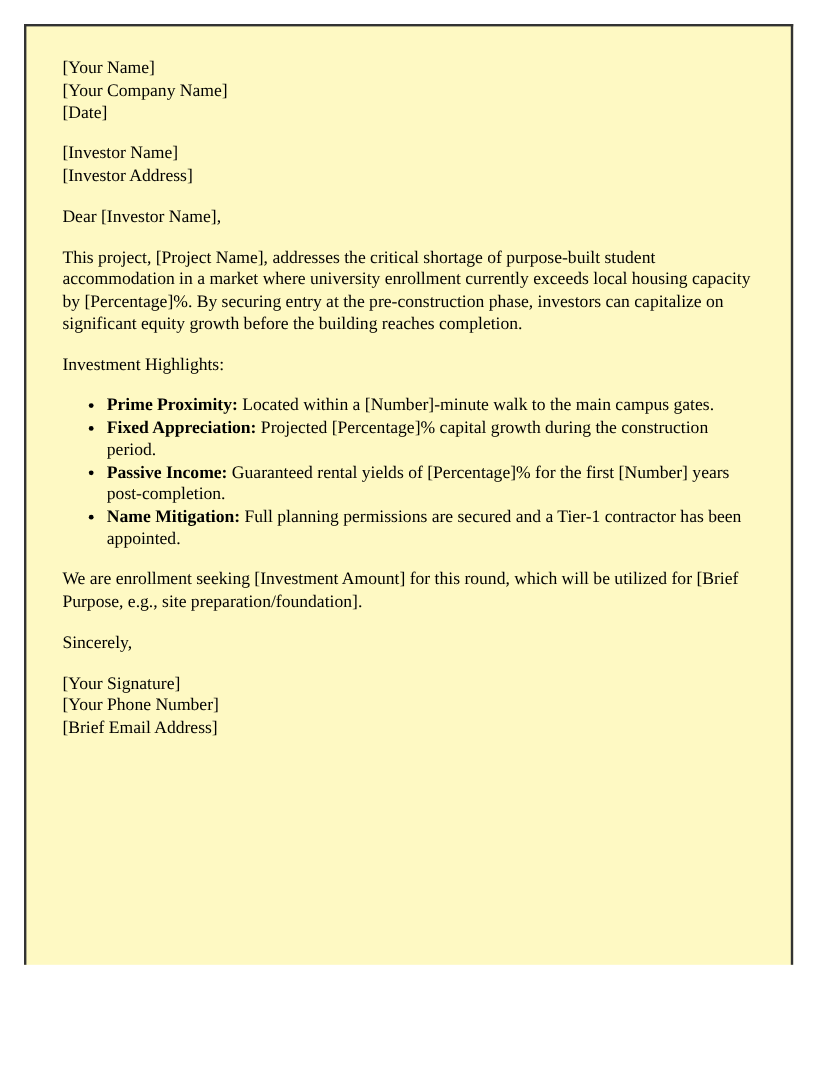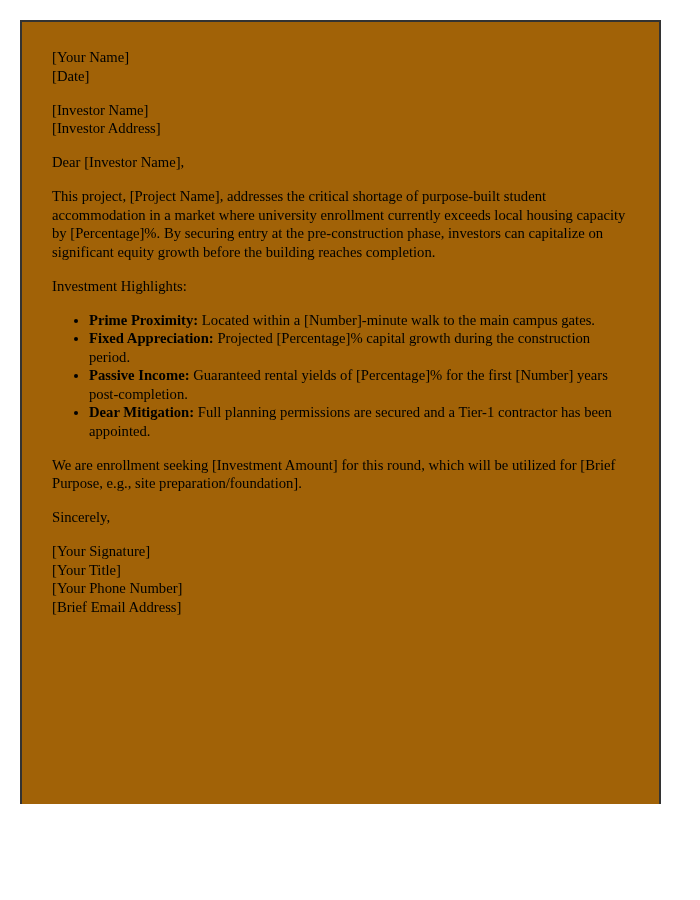--- a/index.html
+++ b/index.html
@@ -21,67 +21,67 @@
     left: 20px;
     top: 20px;
     width: 641px;
     height: 784px;
     border: 2px solid #333333;
     border-bottom: none;
     padding: 26px 30px 0 30px;
     font-size: 14.67px;
     line-height: 18.5px;
     overflow: hidden;
-    background: #a16207;
+    background: #fef9c3;
   }
   .block { margin: 0 0 15.5px 0; }
   .para  { margin: 0 0 15.5px 0; }
   ul.highlights {
     margin: 0 0 15.5px 0;
     padding: 0 0 0 37px;
     list-style-type: disc;
   }
   ul.highlights li { margin: 0; padding: 0; }
   b { font-weight: bold; font-family: Liberation Serif, serif; }
 </style>
 </head>
 <body>
 
 <div class="letter-frame">
 
   <div class="block">
     <div>[Your Name]</div>
+    <div>[Your Company Name]</div>
     <div>[Date]</div>
   </div>
 
   <div class="block">
     <div>[Investor Name]</div>
     <div>[Investor Address]</div>
   </div>
 
 
   <p class="para">Dear [Investor Name],</p>
 
 
   <p class="para">This project, [Project Name], addresses the critical shortage of purpose-built student accommodation in a market where university enrollment currently exceeds local housing capacity by [Percentage]%. By securing entry at the pre-construction phase, investors can capitalize on significant equity growth before the building reaches completion.</p>
 
   <p class="para">Investment Highlights:</p>
 
   <ul class="highlights">
     <li><b>Prime Proximity:</b><span> Located within a [Number]-minute walk to the main campus gates.</span></li>
     <li><b>Fixed Appreciation:</b><span> Projected [Percentage]% capital growth during the construction period.</span></li>
     <li><b>Passive Income:</b><span> Guaranteed rental yields of [Percentage]% for the first [Number] years post-completion.</span></li>
-    <li><b>Dear Mitigation:</b><span> Full planning permissions are secured and a Tier-1 contractor has been appointed.</span></li>
+    <li><b>Name Mitigation:</b><span> Full planning permissions are secured and a Tier-1 contractor has been appointed.</span></li>
   </ul>
 
   <p class="para">We are enrollment seeking [Investment Amount] for this round, which will be utilized for [Brief Purpose, e.g., site preparation/foundation].</p>
 
 
   <p class="para">Sincerely,</p>
 
   <div class="block">
     <div>[Your Signature]</div>
-    <div>[Your Title]</div>
     <div>[Your Phone Number]</div>
     <div>[Brief Email Address]</div>
   </div>
 
 </div>
 
 </body></html>

